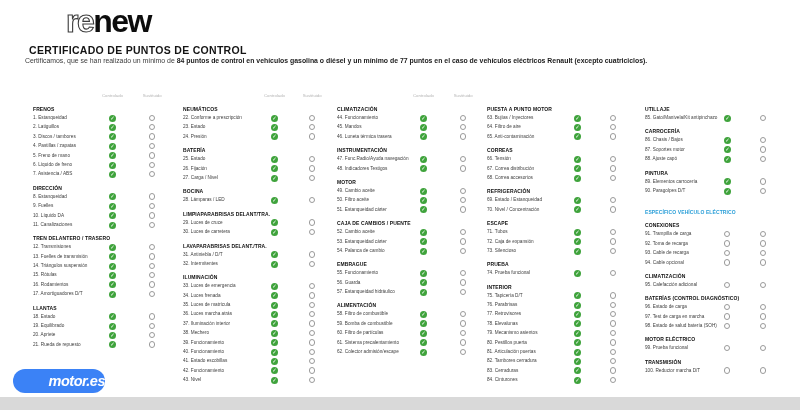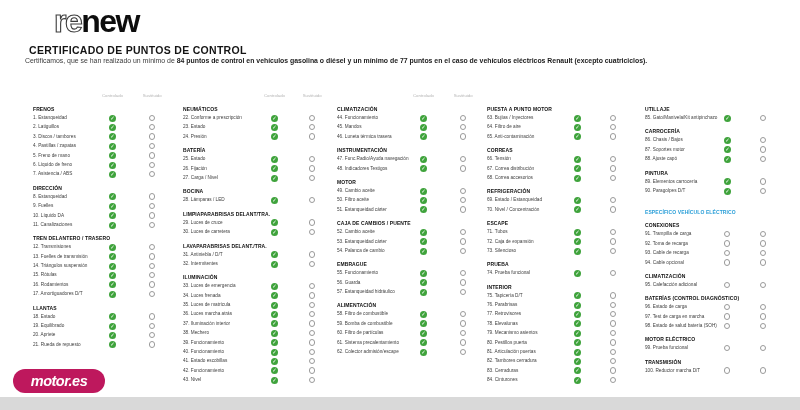--- a/index.html
+++ b/index.html
@@ -1,21 +1,21 @@
 <!DOCTYPE html>
 <html style="--green: #3fa33c; --blue: #2b9fd8;"><head>
 <meta charset="utf-8">
 <style>
   html,body{margin:0;padding:0;}
   body{
     width:800px;height:410px;position:relative;overflow:hidden;background:#ffffff;
     font-family:"Liberation Sans","DejaVu Sans",sans-serif;
   }
   .logo{position:absolute;left:54px;top:4px;font-size:32px;font-weight:bold;letter-spacing:-1.5px;line-height:34px;}
-  .logo-re{color:#ffffff;-webkit-text-stroke:1.1px #3c3c3c;}
+  .logo-re{color:#ffffff;margin-left:12px;-webkit-text-stroke:1.1px #3c3c3c;}
   .logo-new{color:#0d0d0d;text-align:right;}
   .page-title{position:absolute;left:25px;top:40px;margin:4px;font-size:10.5px;font-weight:bold;color:#141414;letter-spacing:0.3px;}
   .intro{position:absolute;left:25px;top:57px;margin:0;font-size:6.9px;color:#3a3a3a;white-space:nowrap;}
   .intro strong{color:#1a1a1a;}
   #columns{position:absolute;left:0;top:0;width:800px;height:410px;}
   .col{position:absolute;top:93px;}
   .c1{left:33px;width:140px;--cx:76px;--sx:116px;}
   .c2{left:183px;width:142px;--cx:88px;--sx:126px;}
   .c3{left:337px;width:142px;--cx:83px;--sx:123px;}
   .c4{left:487px;width:140px;--cx:87px;--sx:123px;}
@@ -26,21 +26,21 @@
   .legend .ls{left:calc(var(--sx) + 3.2px);}
   .sec-title{margin-top:5px;height:8px;font-size:5px;line-height:6.5px;font-weight:bold;color:#101010;white-space:nowrap;letter-spacing:0.1px;}
   .sec-title.accent{color:var(--blue,#2b9fd8);margin-top:13px;}
   .item{position:relative;height:9.4px;font-size:4.7px;color:#3d3d3d;white-space:nowrap;}
   .item .label{line-height:8.6px;}
   .mark{position:absolute;top:0.6px;box-sizing:border-box;display:flex;align-items:center;justify-content:center;}
   .mark.mc{left:var(--cx);}
   .mark.ms{left:var(--sx);}
   .mark.check{width:7px;height:7px;border-radius:50%;background:var(--green,#3fa33c);color:#ffffff;font-size:5.4px;line-height:7px;font-weight:bold;}
   .mark.empty{width:6.4px;height:6.4px;border-radius:50%;border:1px solid #9a9a9a;background:#ffffff;}
-  .watermark{position:absolute;left:13px;top:369px;width:92px;height:24px;background:#be185d;border-radius:12px;display:flex;align-items:center;justify-content:center;}
+  .watermark{position:absolute;left:13px;top:369px;width:92px;height:24px;background:#3b82f6;border-radius:12px;display:flex;align-items:center;justify-content:flex-end;}
   .watermark span{color:#ffffff;font-style:italic;font-weight:bold;font-size:14.5px;letter-spacing:-0.5px;}
   .bottom-bar{position:absolute;left:0;top:397px;width:800px;height:13px;background:#d9d9d9;}
 </style>
 </head>
 <body>
 
 <div class="logo"><span class="logo-re">re</span><span class="logo-new">new</span></div>
 
 <h1 class="page-title">CERTIFICADO DE PUNTOS DE CONTROL</h1>
 

